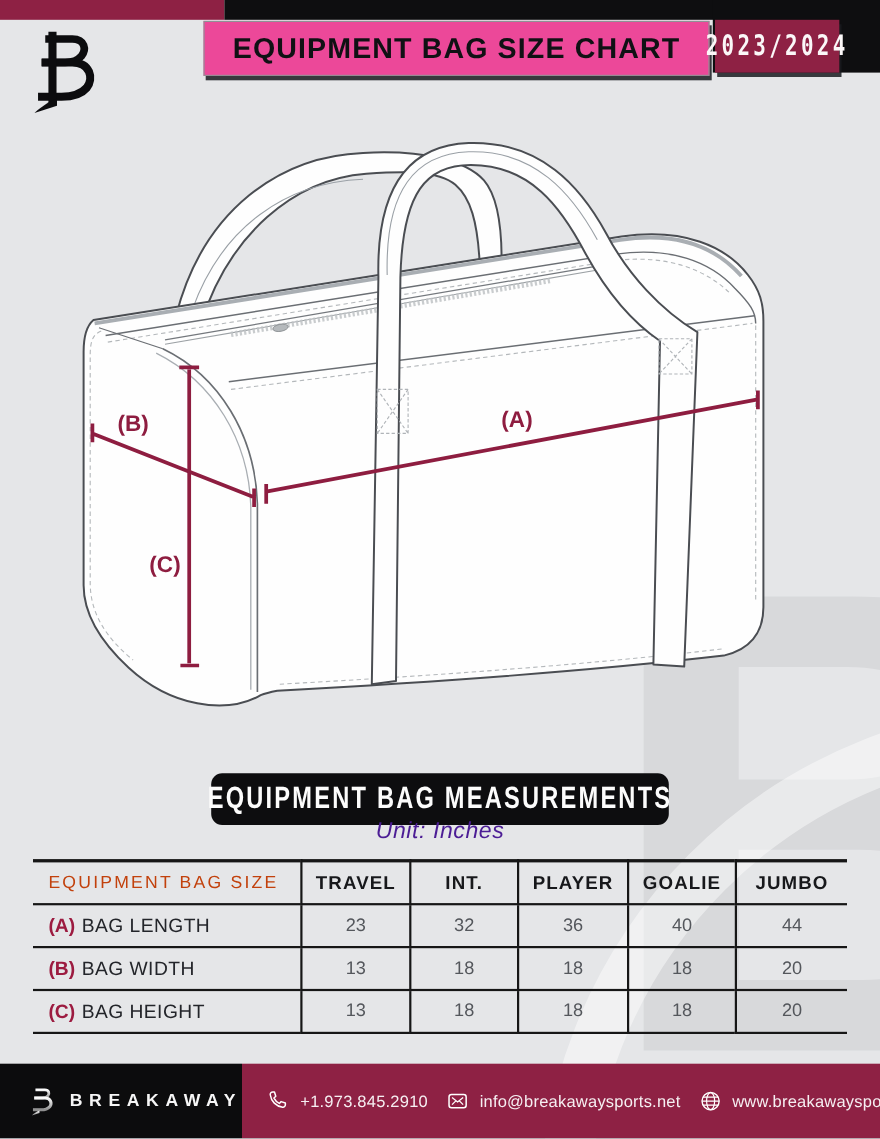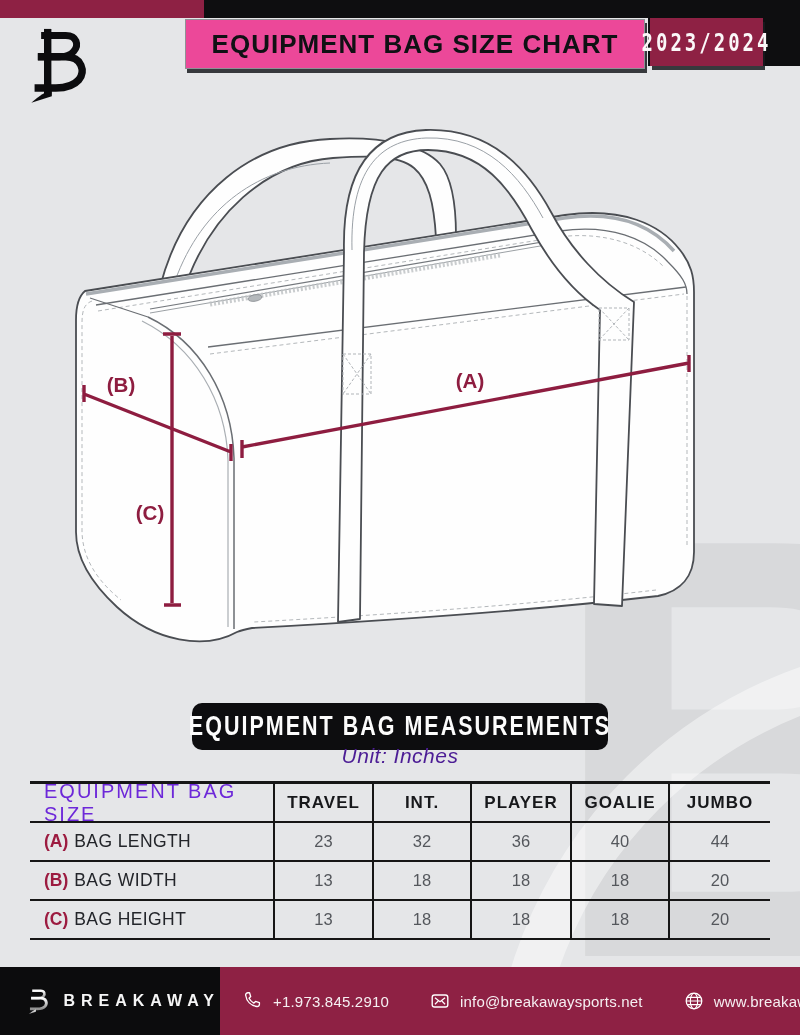--- a/index.html
+++ b/index.html
@@ -61,34 +61,34 @@
     grid-template-rows:42px 39px 39px 39px;
   }
   .sizes .cell{
     display:flex;align-items:center;justify-content:center;
     border-bottom:2px solid #161616;box-sizing:border-box;
   }
   .sizes .cell.vline{border-left:2px solid #161616;}
   .sizes .cell.hdr{border-top:3px solid #161616;}
   .sizes .cell.first{justify-content:flex-start;padding-left:14px;}
   .col-head{font-weight:bold;font-size:17px;color:#17181b;letter-spacing:1px;}
-  .tbl-title{font-size:20px;color:#6d28d9;letter-spacing:2px;}
+  .tbl-title{font-size:16px;color:#c2410c;letter-spacing:2px;}
   .row-label{font-size:17.5px;color:#23252a;letter-spacing:.4px;}
   .row-prefix{font-weight:bold;color:#9c1b40;margin-right:6px;font-size:17.5px;}
   .val{font-size:16.5px;color:#54575c;}
   
   .footer-maroon{position:absolute;left:220px;top:967px;width:580px;height:68px;background:#8e2144;z-index:3;}
   .footer-black{
     position:absolute;left:0;top:967px;width:220px;height:68px;background:#0c0c0d;z-index:4;
     display:flex;align-items:center;gap:12px;padding-left:26px;box-sizing:border-box;justify-content:center;
   }
   .brand{color:#f6f6f6;font-weight:bold;font-size:16px;letter-spacing:6px;}
   .contacts{
     position:absolute;left:232px;top:967px;width:568px;height:68px;z-index:4;
-    display:flex;align-items:center;gap:40px;padding-left:10px;box-sizing:border-box;
+    display:flex;align-items:center;gap:16px;padding-left:10px;box-sizing:border-box;
   }
   .contact{display:flex;align-items:center;gap:9px;}
   .contact span{color:#f6eff2;font-size:15px;letter-spacing:.2px;}
   .cicon{flex:0 0 auto;}
 </style>
 </head>
 <body>
 
 <div class="page">
 

